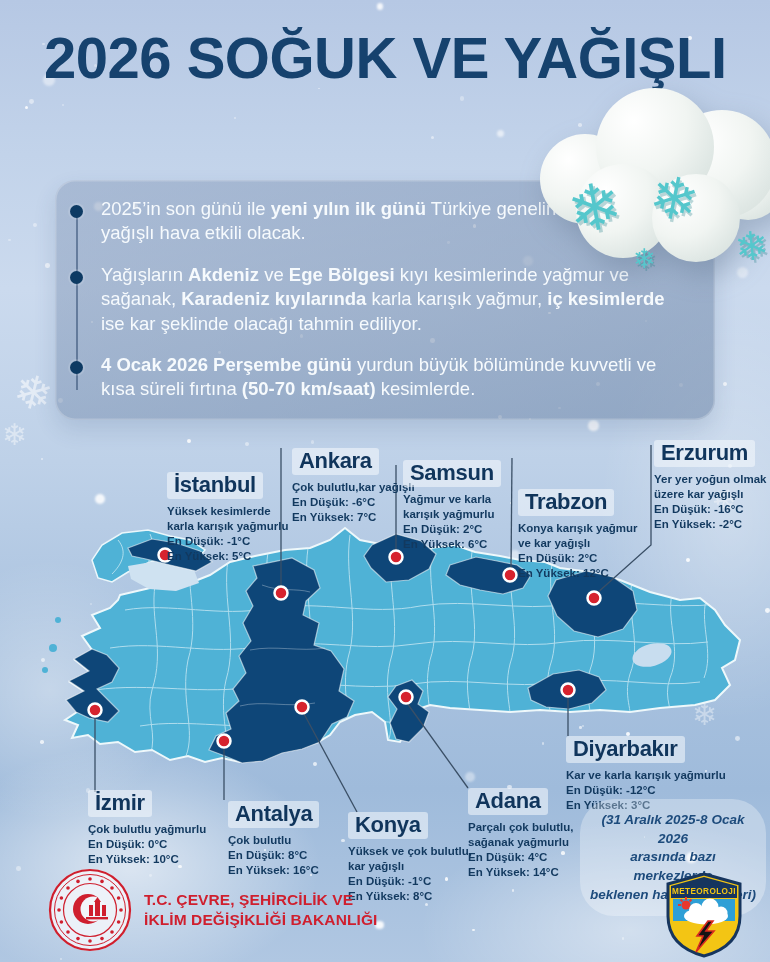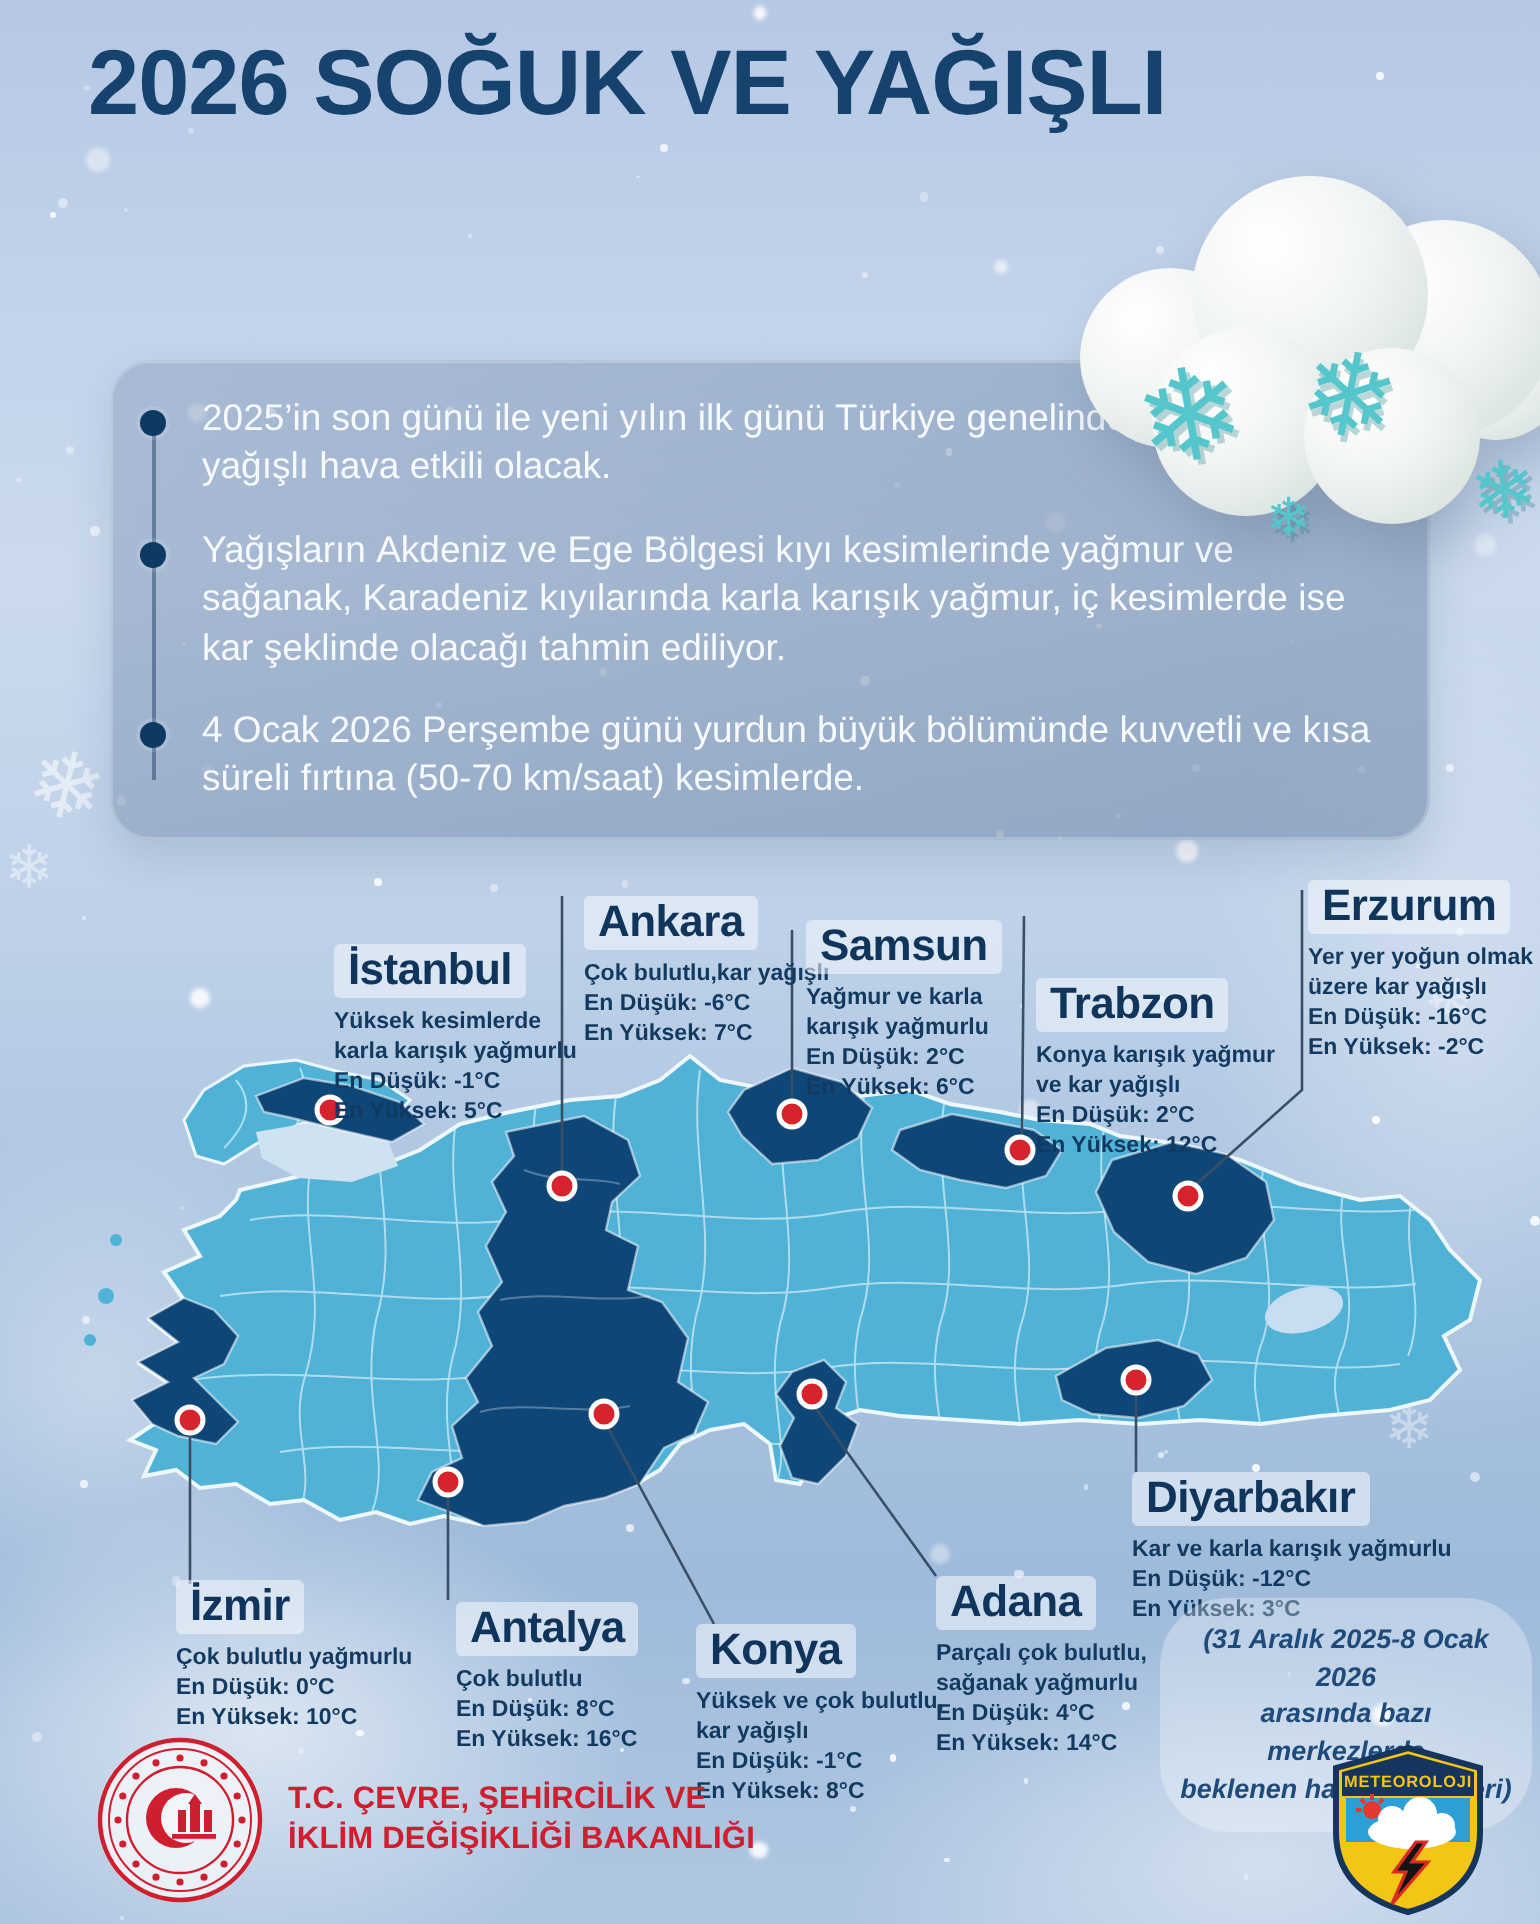--- a/index.html
+++ b/index.html
@@ -6,22 +6,22 @@
   .stage{position:relative;width:770px;height:962px;overflow:hidden;
     font-family:"Liberation Sans",sans-serif;
     background:linear-gradient(180deg,#b6c8e4 0%,#c2d3ea 16%,#cbdaee 30%,#bed1e8 48%,#a9c2df 68%,#9fbbdb 82%,#b0c7e2 100%);}
   .glow{position:absolute;border-radius:50%;pointer-events:none;z-index:1;}
   .glow1{left:-60px;top:745px;width:380px;height:240px;background:radial-gradient(closest-side,rgba(255,255,255,.60),rgba(255,255,255,0));}
   .glow2{left:420px;top:820px;width:420px;height:220px;background:radial-gradient(closest-side,rgba(255,255,255,.45),rgba(255,255,255,0));}
   .glow3{left:-80px;top:560px;width:260px;height:260px;background:radial-gradient(closest-side,rgba(255,255,255,.35),rgba(255,255,255,0));}
   .glow4{left:600px;top:300px;width:260px;height:420px;background:radial-gradient(closest-side,rgba(255,255,255,.30),rgba(255,255,255,0));}
   #snow{position:absolute;inset:0;z-index:2;pointer-events:none;}
   #snow span{position:absolute;background:#fff;border-radius:50%;display:block;}
-  .page-title{position:absolute;left:44px;top:16px;z-index:4;color:#16426e;
-    font-size:46px;font-weight:800;line-height:1.12;letter-spacing:-.5px;margin:0;}
+  .page-title{position:absolute;left:44px;top:26px;z-index:4;color:#16426e;
+    font-size:58px;font-weight:800;line-height:1.12;letter-spacing:-.5px;margin:0;}
   
   .cloud{position:absolute;left:540px;top:82px;width:240px;height:195px;z-index:4;
     filter:drop-shadow(8px 12px 14px rgba(90,110,135,.35));}
   .puff{position:absolute;border-radius:50%;
     background:radial-gradient(circle at 32% 28%,#ffffff 0%,#f1f5f2 45%,#e0e8e5 72%,#d2dcd8 100%);}
   .p1{width:118px;height:118px;left:56px;top:6px;}
   .p2{width:90px;height:90px;left:0px;top:52px;}
   .p3{width:108px;height:108px;left:128px;top:28px;}
   .p4{width:94px;height:94px;left:36px;top:82px;}
   .p5{width:88px;height:88px;left:112px;top:92px;}
@@ -39,21 +39,21 @@
   .w4{left:692px;top:700px;font-size:30px;opacity:.40;}
   .w5{left:712px;top:486px;font-size:30px;opacity:.38;transform:rotate(20deg);}
   
   .info-panel{position:absolute;left:55px;top:180px;width:660px;height:240px;z-index:3;
     box-sizing:border-box;padding:17px 24px 0 46px;border-radius:20px;
     background:linear-gradient(160deg,rgba(130,150,182,.42),rgba(96,122,158,.50));
     box-shadow:inset 0 0 0 1.5px rgba(255,255,255,.22),0 10px 22px rgba(40,70,110,.14);}
   .info-panel::before{content:"";position:absolute;left:21px;top:34px;bottom:30px;width:1.5px;
     background:rgba(22,52,92,.45);}
   .bullet{position:relative;margin:0 0 17px 0;color:#f6fafd;font-size:18.5px;line-height:1.32;font-weight:500;}
-  .bullet .seg-b{font-weight:400;}
+  .bullet .seg-b{font-weight:700;}
   .bdot{position:absolute;left:-31px;top:8px;width:13px;height:13px;border-radius:50%;
     background:#0d3a63;box-shadow:0 0 0 2px rgba(255,255,255,.12);}
   
   .map-svg{position:absolute;inset:0;z-index:3;}
   
   .city{position:absolute;z-index:5;}
   .city .name{display:inline-block;background:rgba(245,250,253,.55);border-radius:3px;
     padding:0 7px 1px 7px;color:#10355c;font-size:22px;font-weight:800;letter-spacing:-.3px;}
   .city .desc{margin-top:5px;color:#12395f;font-size:11.5px;font-weight:600;line-height:1.3;}
   #city-istanbul{left:167px;top:472px;}

